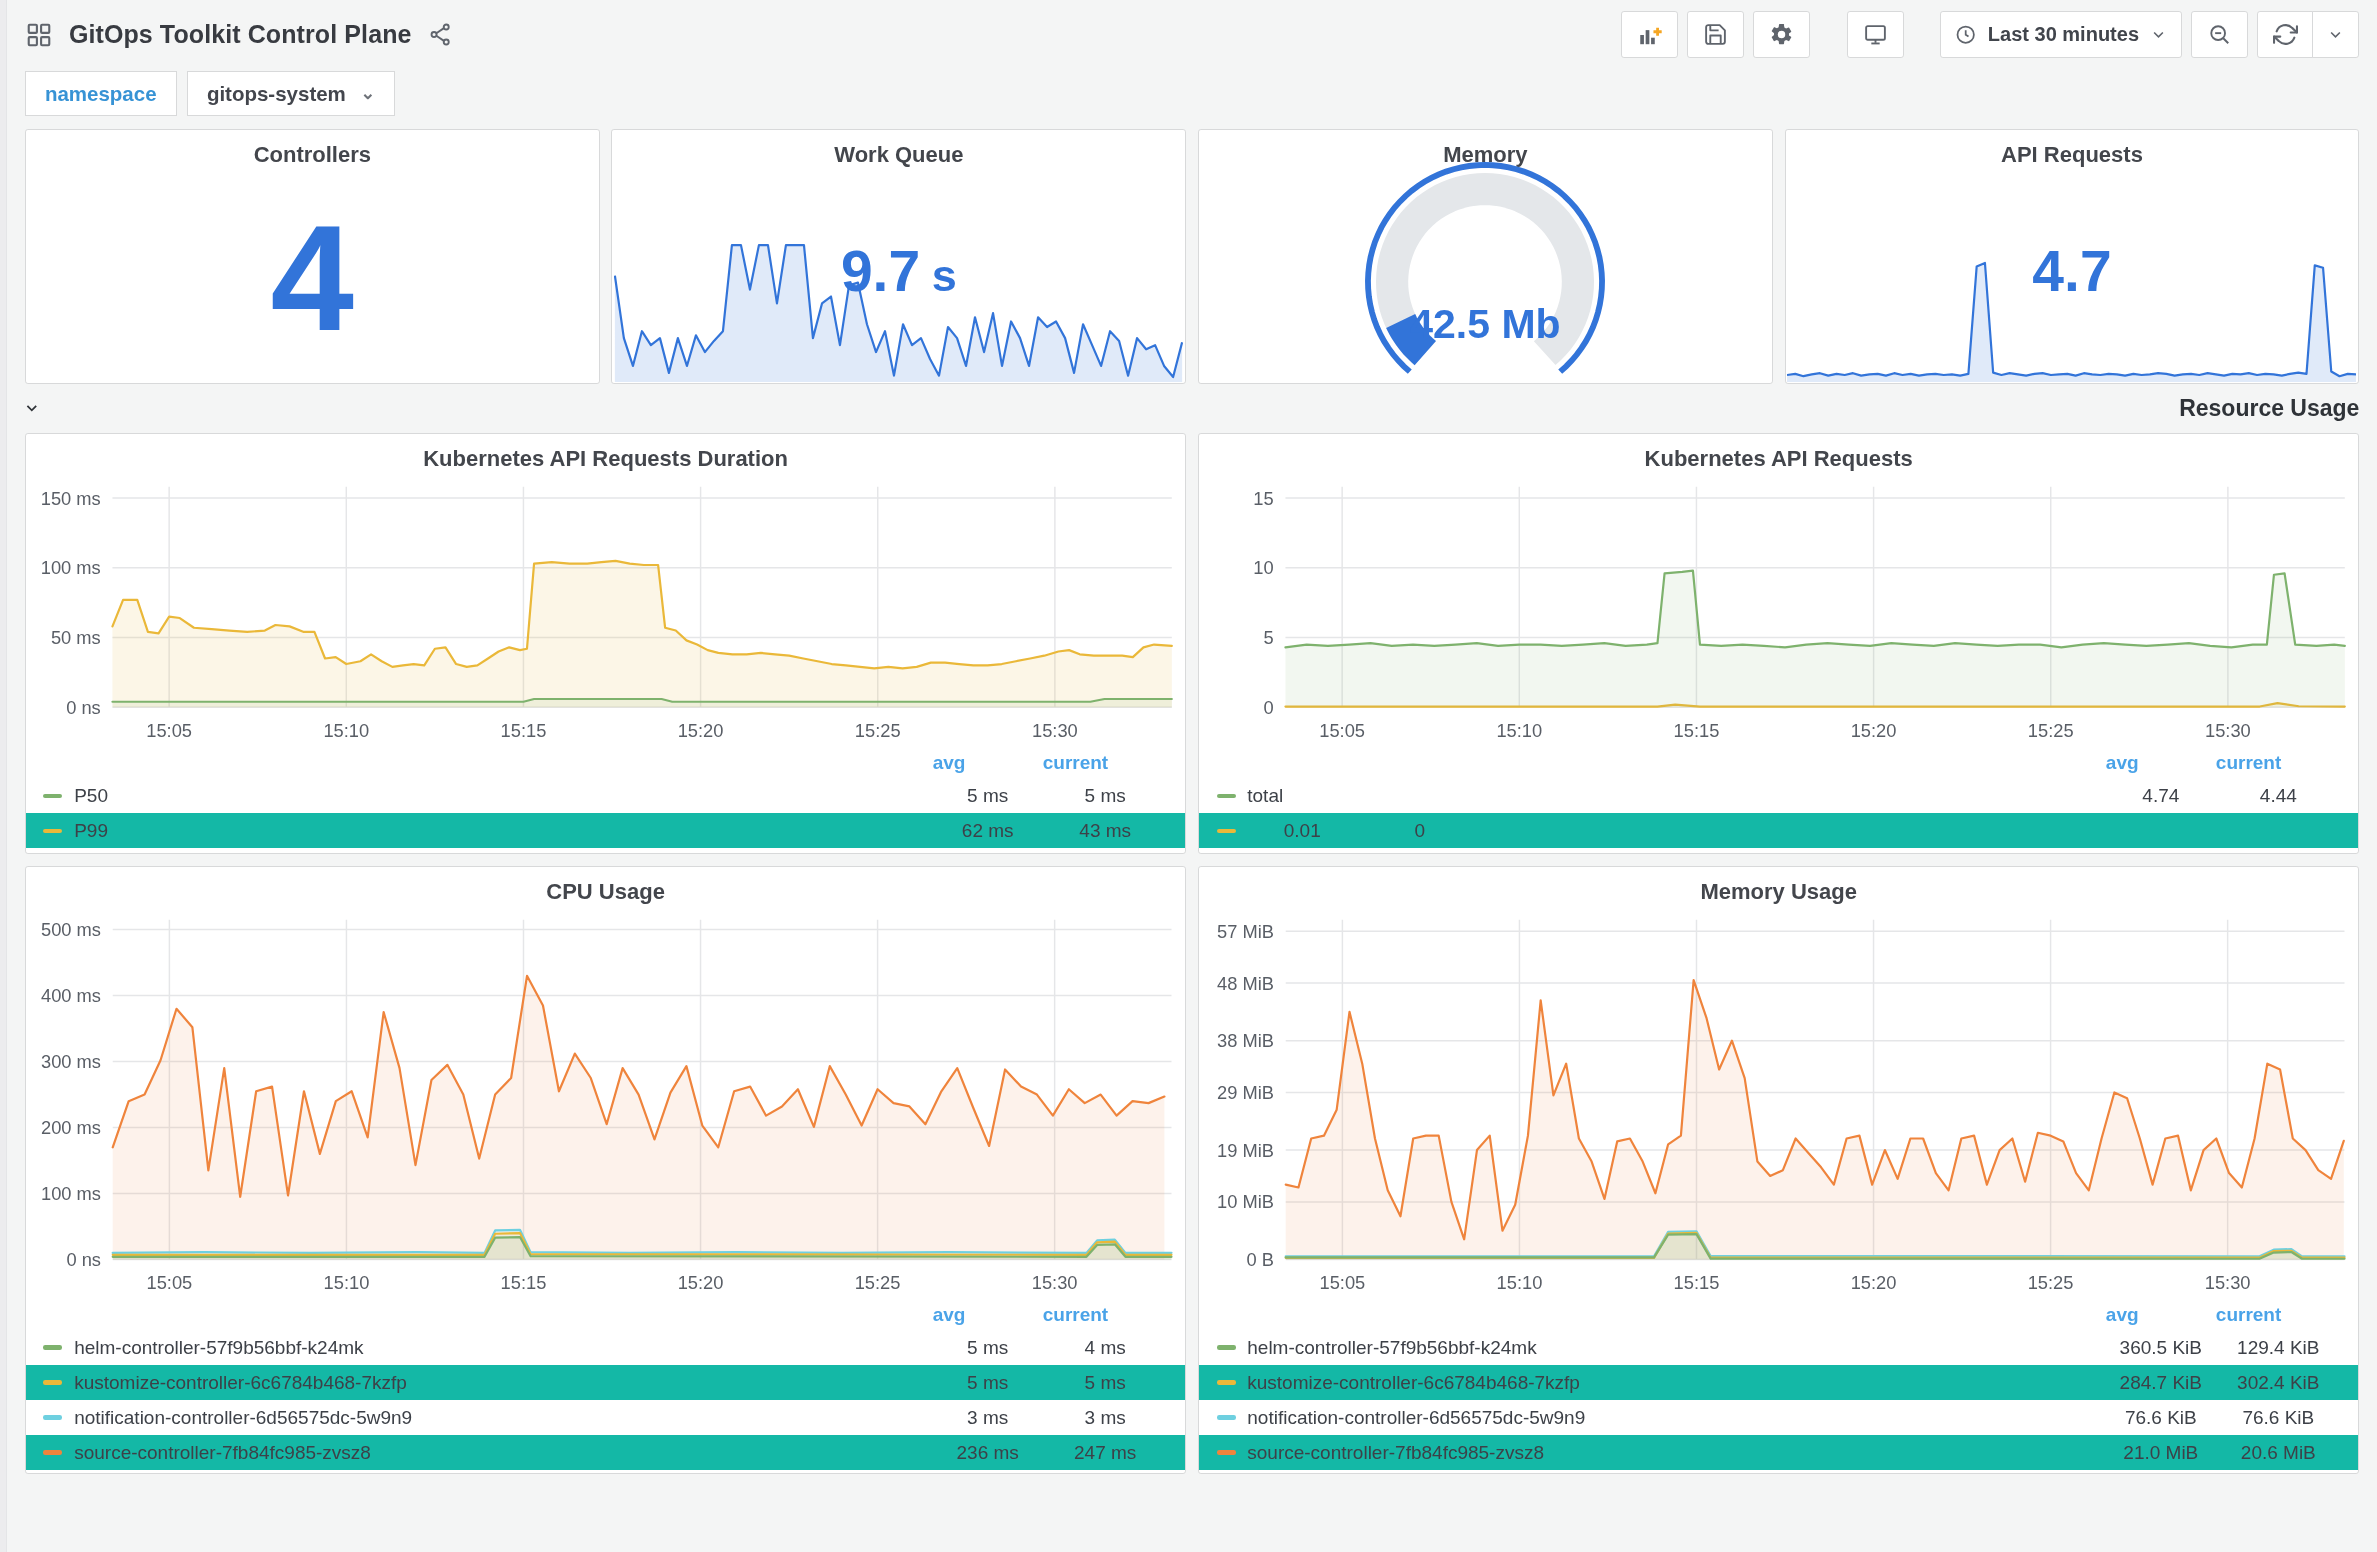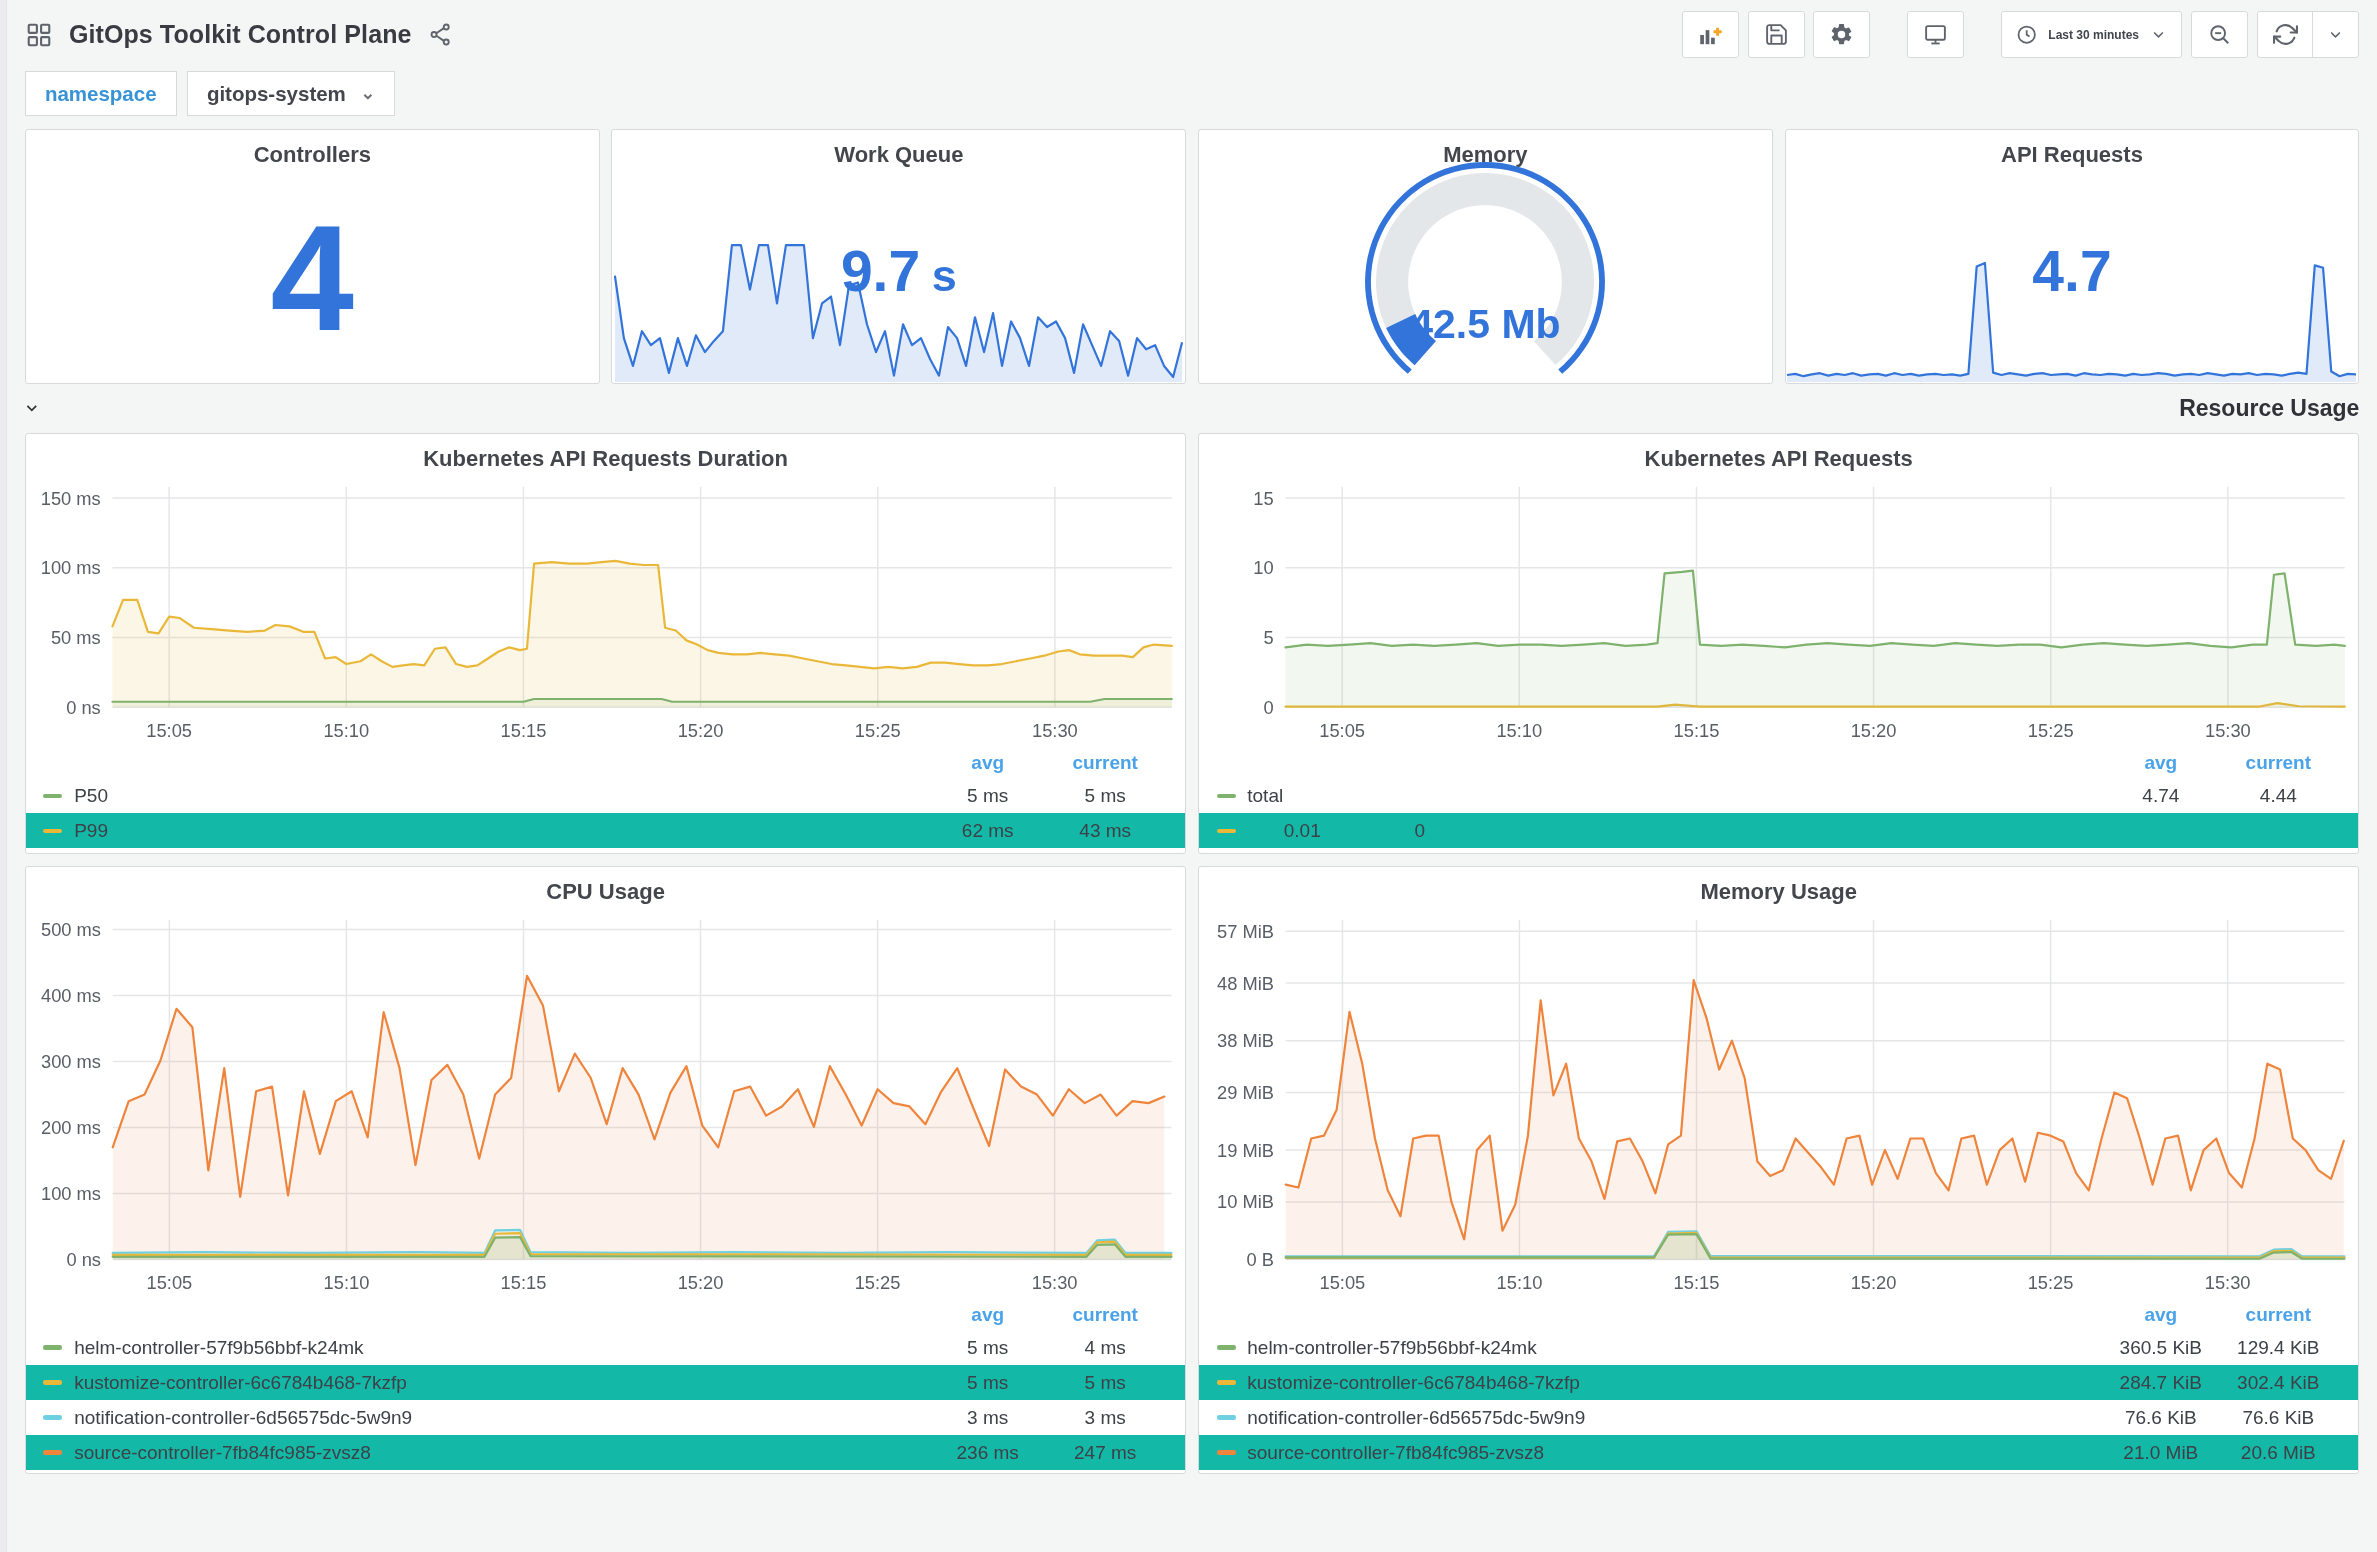--- a/index.html
+++ b/index.html
@@ -13,21 +13,21 @@
   .dash-header { display:flex; justify-content:space-between; align-items:center;
     padding:8.8px 17.6px 5.9px 17.6px; height:67px; }
   .dh-left { display:flex; align-items:center; gap:16px; }
   .dash-title { font-size:25px; font-weight:700; color:#383b41; letter-spacing:0.1px; }
   .icon { display:inline-flex; align-items:center; justify-content:center; color:#5f646c; }
   .icon svg { display:block; }
   .dh-right { display:flex; align-items:center; gap:8.8px; }
   .tb { height:47px; min-width:57px; display:inline-flex; align-items:center; justify-content:center;
     gap:10.3px; background:#fff; border:1.5px solid #d8d9da; border-radius:2.9px; color:#5f646c;
     padding:0 13px; cursor:pointer; }
-  .tb-label { font-size:12px; font-weight:700; color:#41454c; white-space:nowrap; }
+  .tb-label { font-size:20px; font-weight:700; color:#41454c; white-space:nowrap; }
   .gap { width:19px; }
   .split-l { border-top-right-radius:0; border-bottom-right-radius:0; }
   .split-r { border-top-left-radius:0; border-bottom-left-radius:0; margin-left:-10.3px;
     border-left:1.5px solid #d8d9da; min-width:47px; }
 
   
   .var-row { display:flex; align-items:center; gap:10.3px; padding:4.4px 17.6px 13px 17.6px; }
   .chip { height:45px; background:#fff; border:1.5px solid #d8d9da; border-radius:0;
     display:inline-flex; align-items:center; padding:0 19px; font-size:20.5px; font-weight:700; }
   .chip-label { color:#3793d5; }
@@ -61,21 +61,21 @@
   .charts-row { display:grid; grid-template-columns:1fr 1fr; gap:11.7px; padding:0 17.6px; margin-bottom:11.7px; }
   .row1 .chart-panel { height:421px; }
   .row2 .chart-panel { height:608px; }
   .chart { width:100%; cursor:crosshair; }
   .row1 .chart { height:272px; }
   .row2 .chart { height:391px; }
   .chart svg text { font-family:"Liberation Sans", sans-serif; }
 
   .legend { padding:0 0 4.4px 0; }
   .lg-head { height:31px; display:flex; align-items:center; justify-content:flex-end; padding:0 17.6px; }
-  .lg-col { text-align:center; color:#4aa3e8; font-size:19px; font-weight:700; cursor:pointer; }
+  .lg-col { text-align:left; color:#4aa3e8; font-size:19px; font-weight:700; cursor:pointer; }
   .lg-c1 { width:110px; } .lg-c2 { width:125px; }
   .lg-row { height:35px; display:flex; align-items:center; padding:0 17.6px; }
   .lg-row.striped { background:#14b8a6; }
   .lg-dash { width:19px; height:4.4px; border-radius:2.2px; margin-right:11.7px; flex:none; }
   .lg-label { flex:1; font-size:19px; color:#3d4148; cursor:pointer;
     white-space:nowrap; overflow:hidden; text-overflow:ellipsis; }
   .lg-val { font-size:19px; color:#3d4148; text-align:center; }
 </style>
 </head>
 <body>

